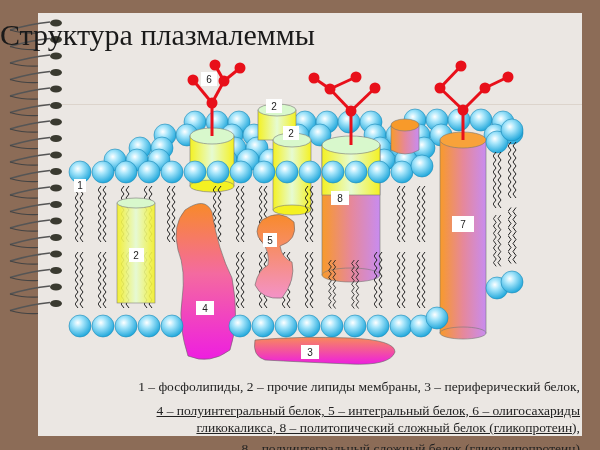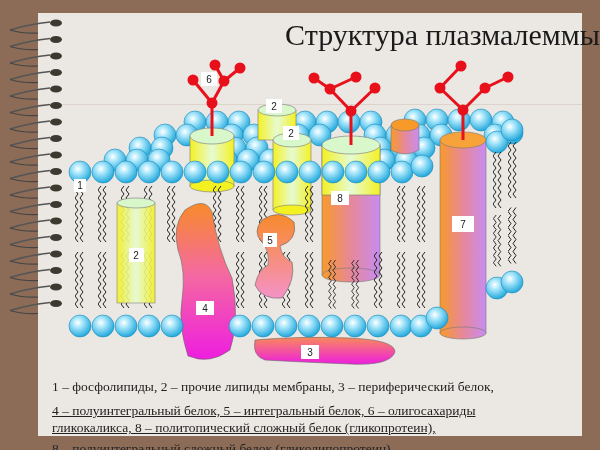--- a/index.html
+++ b/index.html
@@ -1,22 +1,22 @@
 <!DOCTYPE html>
 <html><head>
 <meta charset="utf-8">
 <style>
   html,body{margin:0;padding:0;}
   body{width:600px;height:450px;overflow:hidden;background:#8c6c57;position:relative;font-family:"Liberation Serif","DejaVu Serif",serif;}
   .paper{position:absolute;left:38px;top:13px;width:544px;height:423px;background:#ebe7e3;}
   .rule{position:absolute;left:38px;top:104px;width:544px;height:1px;background:#dcd4cc;}
   .spiral{position:absolute;left:0;top:0;width:70px;height:450px;}
-  .title{position:absolute;left:0;width:600px;top:18px;text-align:right;font-size:30px;color:#1a1a1a;}
+  .title{position:absolute;left:0;width:600px;top:18px;text-align:left;font-size:30px;color:#1a1a1a;}
   .diagram{position:absolute;left:0;top:0;width:600px;height:450px;}
-  .caption{position:absolute;left:52px;width:520px;text-align:left;font-size:13.5px;color:#222;line-height:17px;}
+  .caption{position:absolute;left:60px;width:520px;text-align:right;font-size:13.5px;color:#222;line-height:17px;}
   .cap1{top:378px;}
   .cap2{top:402px;text-decoration:underline;}
   .cap3{top:440px;}
   .label{font-family:"Liberation Sans","DejaVu Sans",sans-serif;font-size:10px;fill:#222;}
 </style>
 </head>
 <body>
 
 <div class="paper"></div>
 <div class="rule"></div>

